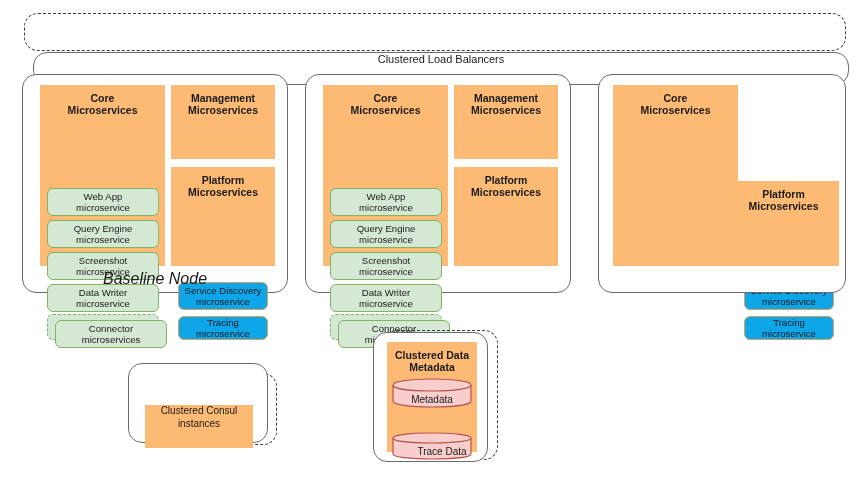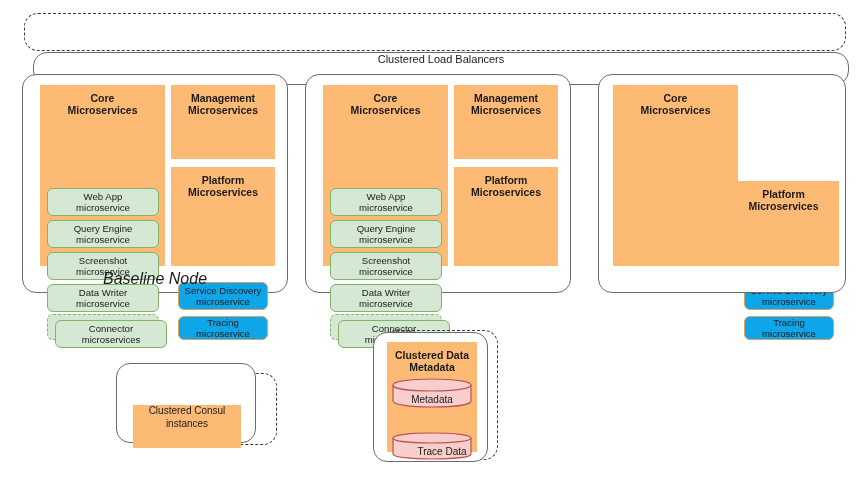--- a/index.html
+++ b/index.html
@@ -218,21 +218,21 @@
   <div class="abs panel" style="left:129px; top:106px; width:111px; height:85px;">
     <div class="panel-title" style="margin-top:7px;">
       <span>Platform</span><br>
       <span>Microservices</span>
     </div>
   </div>
 
 </div>
 
 <div class="abs dashed-shadow" style="left:137px; top:373px; width:140px; height:72px;"></div>
-<div class="abs solid-card" style="left:116px; top:363px; width:140px; height:80px;">
+<div class="abs solid-card" style="left:128px; top:363px; width:140px; height:80px;">
   <div class="abs panel center-txt" style="left:16px; top:14px; width:108px; height:43px; font-size:10px; line-height:12.5px;">
     <div>
       <span>Clustered Consul</span><br>
       <span>instances</span>
     </div>
   </div>
 </div>
 
 <div class="abs dashed-shadow" style="left:383px; top:330px; width:115px; height:130px;"></div>
 <div class="abs solid-card" style="left:373px; top:320px; width:115px; height:130px;margin-top:12px;">

